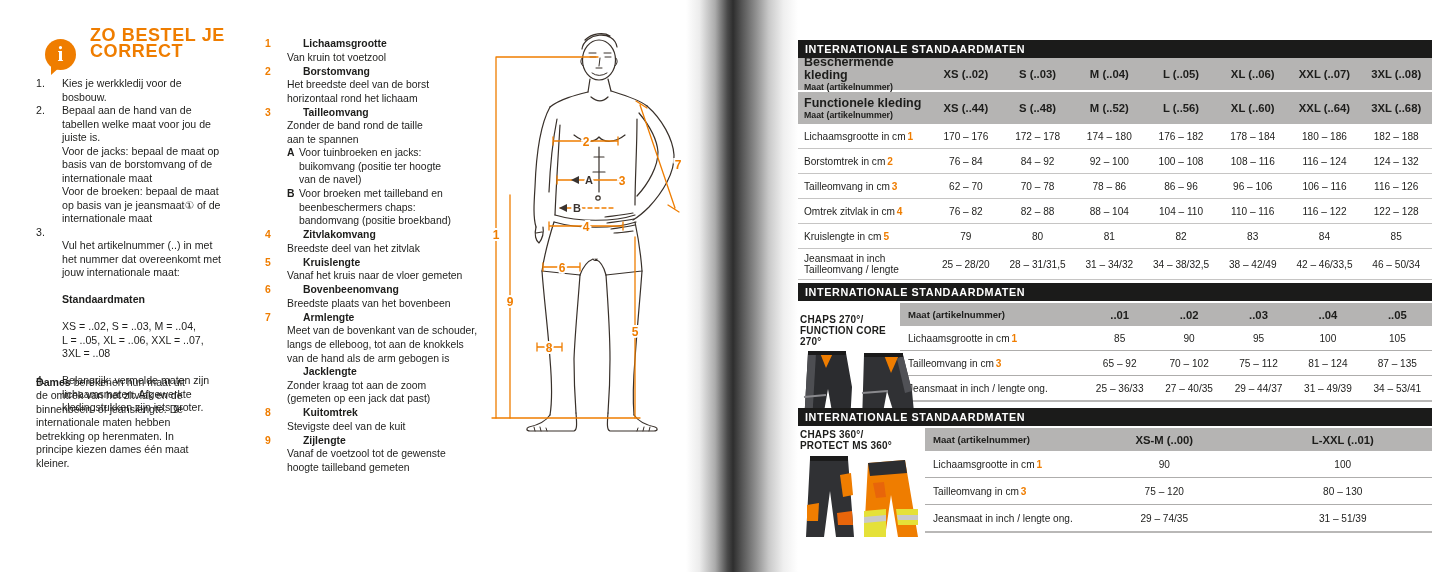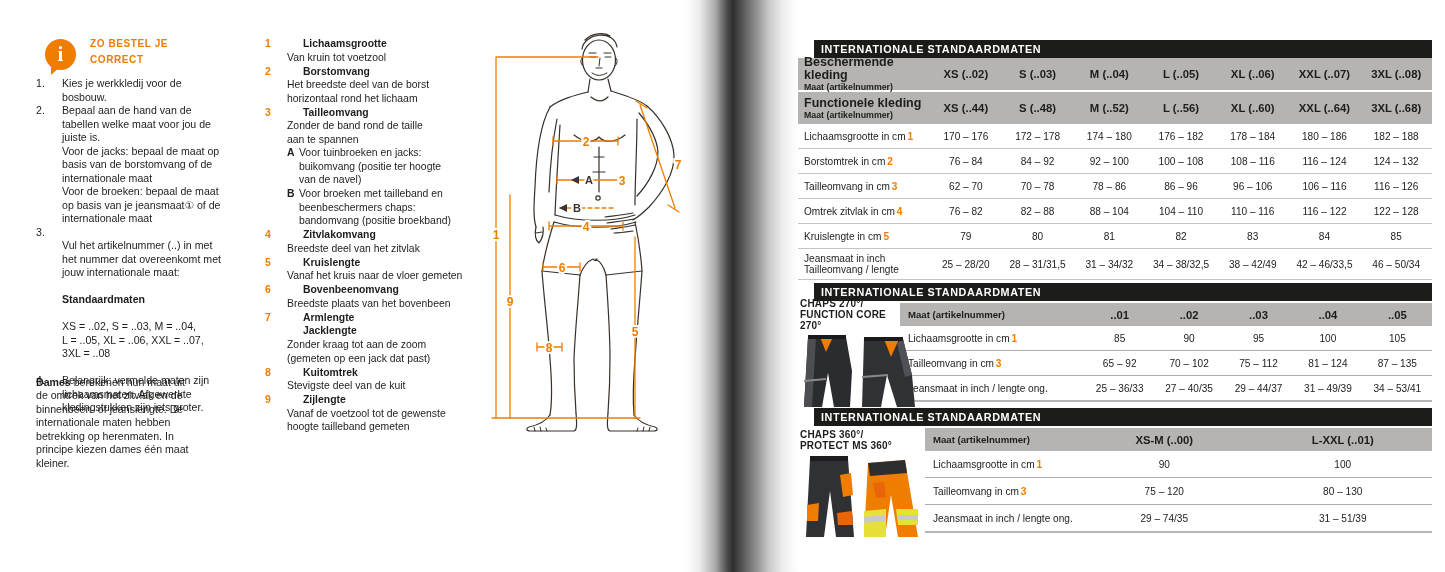--- a/index.html
+++ b/index.html
@@ -16,21 +16,21 @@
   .info-icon{
     left:45px;top:39px;width:31px;height:31px;border-radius:50%;
     background:#ef7d00;color:#fff;display:flex;align-items:center;justify-content:center;
     font-weight:700;font-size:21px;font-family:"Liberation Serif",serif;
   }
   .info-tail{
     left:51px;top:66px;width:0;height:0;
     border-left:10px solid #ef7d00;border-bottom:9px solid transparent;
   }
   .page-title{
-    left:90px;top:36px;color:#ef7d00;font-weight:700;font-size:10px;
+    left:90px;top:28px;color:#ef7d00;font-weight:700;font-size:18px;
     line-height:15.5px;letter-spacing:.6px;white-space:pre-line;
   }
   .steps{left:36px;top:77px;width:220px;font-size:10.6px;line-height:13.5px;}
   .step{display:flex;}
   .snum{width:26px;flex:none;}
   .stext{white-space:pre-line;width:194px;}
   .dames{left:36px;top:362px;width:220px;font-size:10.6px;line-height:13.5px;white-space:pre-line;}
 
   
   .mitems{left:265px;top:37px;width:232px;font-size:10.4px;line-height:13.55px;}
@@ -53,21 +53,21 @@
   
   .spine{
     left:686px;top:0;width:112px;height:572px;z-index:5;
     background:linear-gradient(to right,
       #ffffff 0%,#ececec 12%,#ababab 26%,#4a4a4a 37%,#2e2e2e 42%,
       #555555 50%,#8d8d8d 62%,#c9c9c9 74%,#efefef 87%,#ffffff 100%);
   }
 
   
   .bar{height:18px;background:#1b1b1a;color:#fff;display:flex;align-items:center;
-    padding-left:7px;font-weight:700;font-size:10.8px;letter-spacing:.6px;box-sizing:border-box;margin-left:16px;}
+    padding-left:7px;font-weight:700;font-size:10.8px;letter-spacing:.6px;box-sizing:border-box;}
   .t1{left:798px;top:40px;width:634px;}
   .ghead{background:#b5b4b3;}
   .ghrow{display:flex;align-items:center;height:32px;border-radius:14px;}
   .gsep{height:2px;background:#ffffff;}
   .glabel{width:132px;flex:none;padding-left:6px;box-sizing:border-box;}
   .gtitle{font-weight:700;font-size:12.5px;line-height:13px;}
   .gsub{font-weight:700;font-size:8.8px;line-height:10px;}
   .sz{flex:1;text-align:center;font-weight:700;font-size:11.3px;}
   .drow{display:flex;align-items:center;height:24px;border-bottom:1px solid #c6c5c4;background:#fff;}
   .drow.tall{height:30px;}
@@ -205,20 +205,23 @@
     <span class="mnum">6</span>
     <div class="mbody">
         <div class="mterm">Bovenbeenomvang</div>
       <div class="mdesc">Breedste plaats van het bovenbeen</div>
       </div>
   </div>
   <div class="mitem">
     <span class="mnum">7</span>
     <div class="mbody">
         <div class="mterm">Armlengte</div>
+      <div class="mdesc">Meet van de bovenkant van de schouder,
+langs de elleboog, tot aan de knokkels
+van de hand als de arm gebogen is</div>
       <div class="mterm">Jacklengte</div>
       <div class="mdesc">Zonder kraag tot aan de zoom
 (gemeten op een jack dat past)</div>
       </div>
   </div>
   <div class="mitem">
     <span class="mnum">8</span>
     <div class="mbody">
         <div class="mterm">Kuitomtrek</div>
       <div class="mdesc">Stevigste deel van de kuit</div>
@@ -396,21 +399,21 @@
     <div class="dcell">38 – 42/49</div>
     <div class="dcell">42 – 46/33,5</div>
     <div class="dcell">46 – 50/34</div>
   </div>
 </div>
 
 <div class="abs t2">
   <div class="bar">
     <span>INTERNATIONALE STANDAARDMATEN</span>
   </div>
-  <div class="abs" style="left:0;top:12px;width:100px;">
+  <div class="abs" style="left:0;top:28px;width:100px;">
     <div class="product-title">CHAPS 270°/
 FUNCTION CORE 270°</div>
     <svg class="prod-img" width="122" height="76" viewBox="0 0 122 76">
       <path d="M8 4 L46 4 L52 38 L50 74 L34 74 L28 40 L22 74 L4 74 Z" fill="#2b2c2f"></path>
       <path d="M8 4 L16 4 L12 74 L4 74 Z" fill="#4d4e52"></path>
       <path d="M20 4 L33 4 L26 19 Z" fill="#ef7d00"></path>
       <rect x="8" y="2" width="38" height="4" fill="#1a1a1a"></rect>
       <path d="M64 6 L103 6 L112 42 L115 74 L97 74 L87 42 L81 74 L62 74 Z" fill="#303134"></path>
       <path d="M84 6 L99 6 L91 24 Z" fill="#ef7d00"></path>
       <path d="M103 6 L112 42 L105 44 L97 10 Z" fill="#505156"></path>

